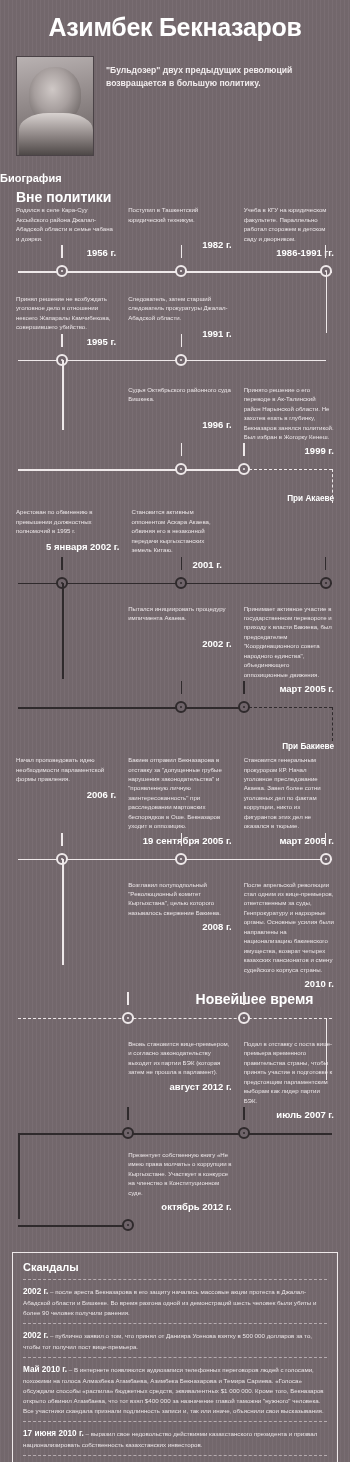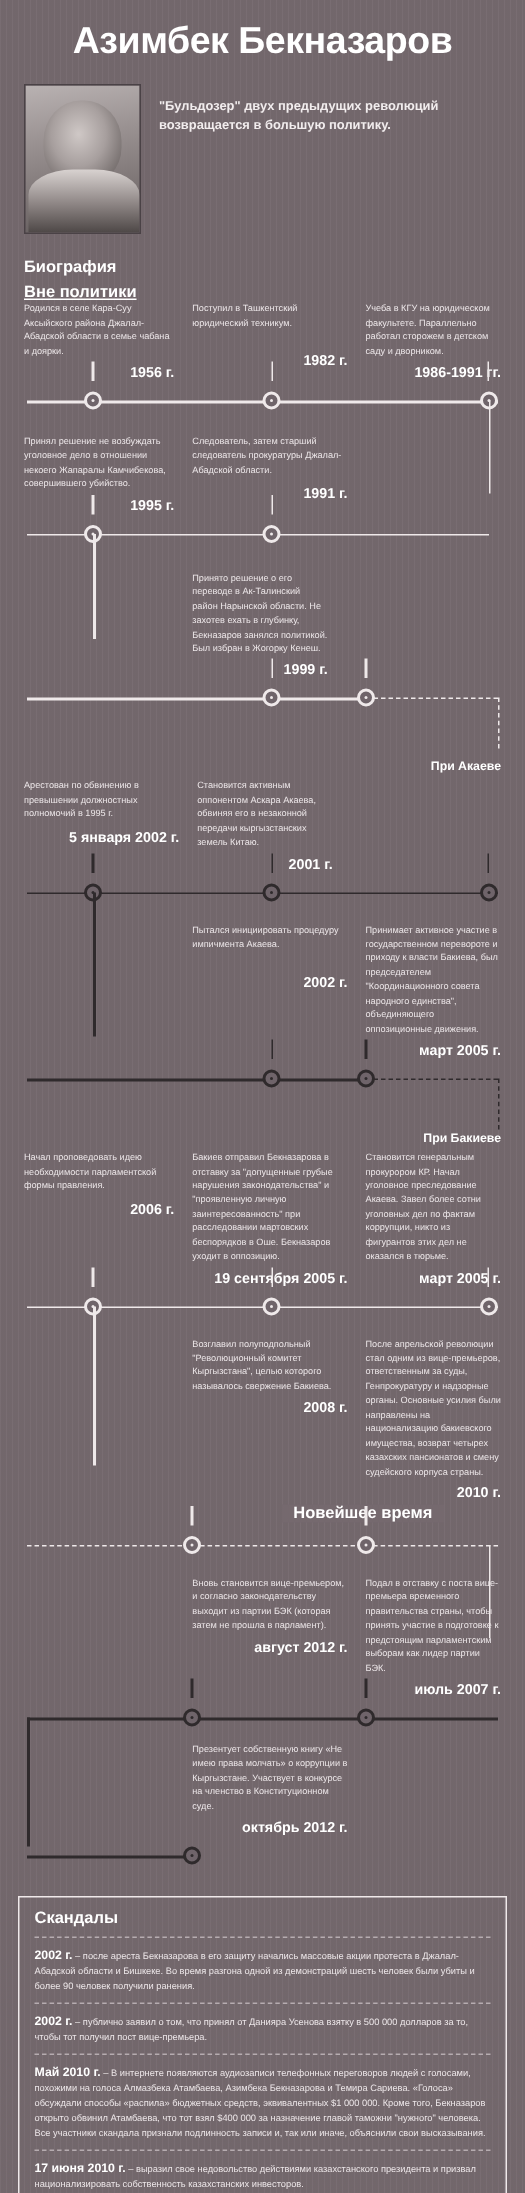--- a/index.html
+++ b/index.html
@@ -76,29 +76,28 @@
     font-weight: bold;
     color: #f2edee;
     padding-top: 8px;
   }
 
   
   .sec-head {
     font-size: 11px;
     font-weight: bold;
     color: #ffffff;
-    padding: 16px 0 3px 16px;
+    padding: 16px 0 3px 0;
   }
 
   .sub-head {
-    font-size: 11px;
+    font-size: 14px;
     font-weight: bold;
     color: #ffffff;
     padding: 2px 0 0 16px;
-    text-decoration: underline;
   }
 
   .era-head {
     font-size: 8.2px;
     font-weight: bold;
     color: #ffffff;
     text-align: right;
     padding-right: 16px;
   }
 
@@ -193,21 +192,21 @@
     background: none;
     border-left: 1.8px dashed #efe9ea;
     width: 0;
   }
   .vconn.dashed.dark { border-left-color: #2f2a2c; }
 
   .era-band { position: relative; padding: 6px 0 0 0; }
 
   .band-label {
     position: absolute;
-    font-size: 11px;
+    font-size: 14px;
     font-weight: bold;
     color: #ffffff;
     background: #75696e;
     padding: 0 8px;
   }
 
   
   .panel {
     margin: 10px 12px 0 12px;
     border: 1.4px solid #efe9ea;
@@ -292,38 +291,42 @@
       <div class="stem" style="left:14%"></div>
       <div class="node" style="left:52%"></div>
       <div class="stem" style="left:52%"></div>
       <div class="vconn" style="left:14%;top:13px;height:70px;"></div>
     </div>
   </div>
 
   <div class="tl-row" style="margin-top:12px">
     <div class="cells">
       <div class="cell c1"></div>
+      <div class="cell c2">
+        <div class="desc">Судья Октябрьского районного суда Бишкека.</div>
+        <div class="year">1996 г.</div>
+      </div>
       <div class="cell c3 wide">
         <div class="desc">Принято решение о его переводе  в Ак-Талинский район Нарынской области. Не захотев ехать в глубинку, Бекназаров занялся политикой. Был избран в Жогорку Кенеш.</div>
         <div class="year">1999 г.</div>
       </div>
     </div>
     <div class="rail">
       <div class="line" style="right:56%"></div>
       <div class="line" style="left:44%;right:28%"></div>
       <div class="line dashed" style="left:72%;right:0"></div>
       <div class="node" style="left:52%"></div>
       <div class="stem" style="left:52%"></div>
       <div class="node" style="left:72%"></div>
       <div class="stem" style="left:72%"></div>
       <div class="vconn dashed" style="left:100%;top:13px;height:34px;"></div>
     </div>
   </div>
 
-  <div class="era-head" style="margin-top:28px">При Акаеве</div>
+  <div class="era-head" style="margin-top:12px">При Акаеве</div>
 
   <div class="tl-row" style="margin-top:4px">
     <div class="cells">
       <div class="cell c2">
         <div class="desc">Арестован по обвинению в превышении должностных полномочий в 1995 г.</div>
         <div class="year">5 января 2002 г.</div>
       </div>
       <div class="cell c3">
         <div class="desc">Становится активным оппонентом Аскара Акаева, обвиняя его в незаконной передачи кыргызстанских земель Китаю.</div>
         <div class="year">2001 г.</div>

